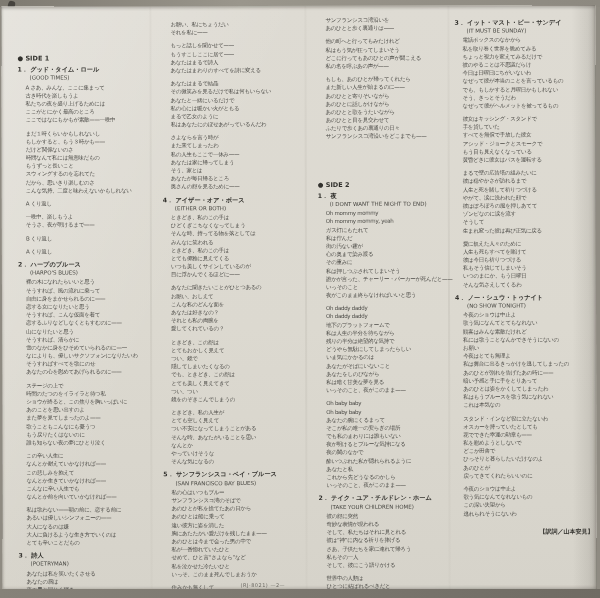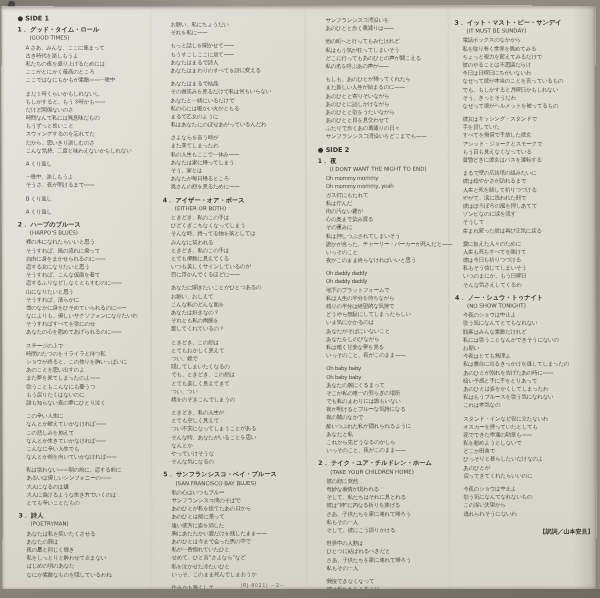--- a/index.html
+++ b/index.html
@@ -29,21 +29,21 @@
     background:linear-gradient(180deg,rgba(120,115,105,.10),rgba(120,115,105,.22),rgba(120,115,105,.08));}
   .col{
     position:absolute;
     color:#4c4b47;
     font-size:5.5px;line-height:8.2px;
     white-space:nowrap;
     letter-spacing:-0.3px;
   }
   .stanza{margin-bottom:5px;}
   .line{padding-left:8px;height:8.2px;overflow:visible;}
-  .side-heading{font-weight:bold;font-size:6.5px;color:#33322e;margin-bottom:2px;letter-spacing:0;}
+  .side-heading{font-weight:bold;font-size:6.5px;color:#33322e;margin-bottom:2px;letter-spacing:0;margin-top:40px;}
   .song-title{margin:3px 0 1px 0;}
   .song-title .jp{font-weight:bold;font-size:6.2px;color:#33322e;letter-spacing:0;}
   .song-title .en{font-size:5.5px;color:#45443f;padding-left:12px;letter-spacing:0;}
   .credit{font-weight:bold;font-size:6px;color:#33322e;text-align:right;margin-top:10px;padding-right:2px;letter-spacing:0;}
   .footer-code{
     position:absolute;left:238px;top:576px;
     font-size:5px;color:#6b6962;letter-spacing:.5px;
   }
   
   #col-0{left:16px;top:8px;width:128px;}

